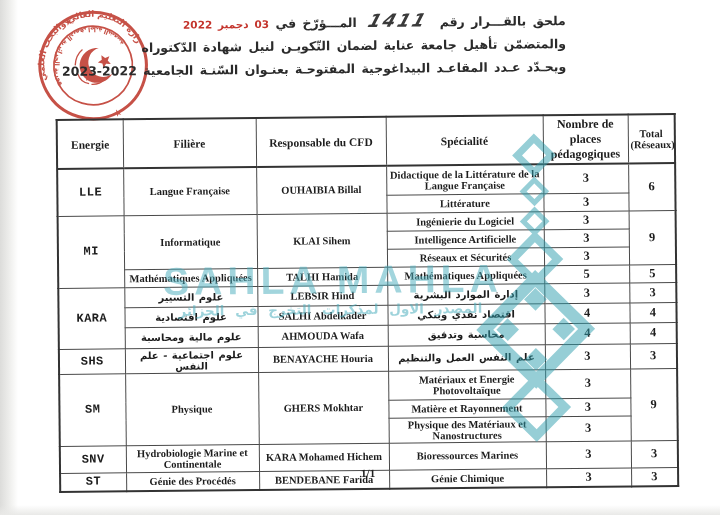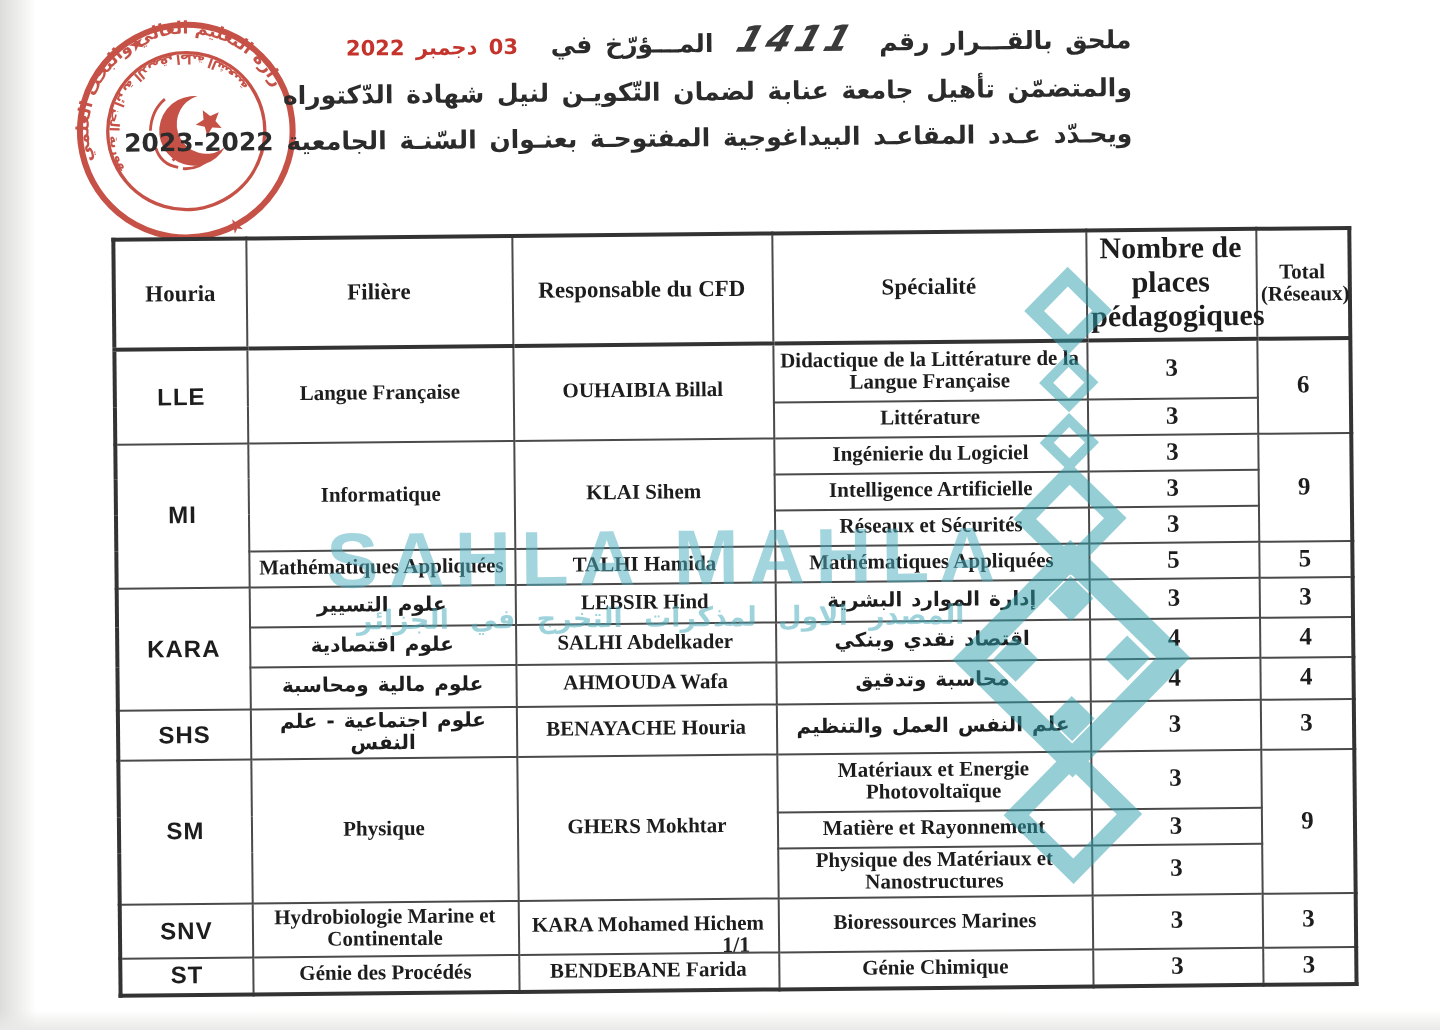--- a/index.html
+++ b/index.html
@@ -36,42 +36,42 @@
     color:#2b2b2b;font-weight:700;
     font-family:"DejaVu Sans", sans-serif;
   }
   .hdr .line{font-size:12.5px;line-height:1.0;margin-bottom:10px;white-space:nowrap;word-spacing:2px;}
   .hdr .hand{
     display:inline-block;font-size:18px;font-style:italic;
     transform:skewX(-18deg);letter-spacing:2px;color:#3a3a3a;
     font-family:"DejaVu Sans", sans-serif;padding:0 6px;
   }
   .hdr .date-stamp{
-    color:#c4342c;font-size:10.5px;letter-spacing:1px;padding-left:8px;margin-right:10px;
+    color:#c4342c;font-size:10.5px;letter-spacing:1px;padding-left:8px;
   }
 
   
   table.grid{
     position:absolute;left:57px;top:116px;width:618px;
     border-collapse:collapse;table-layout:fixed;
     background:transparent;
   }
   table.grid th, table.grid td{
     border:1px solid #4a4a4a;
     text-align:center;vertical-align:middle;
     padding:1px 2px;
     color:#1d1d1d;
     font-weight:700;
   }
   table.grid{border:2px solid #333;}
   table.grid thead th{
     font-family:"Liberation Serif", serif;
     font-size:11.5px;border-bottom:2px solid #333;
   }
-  td.c-dom{font-family:Liberation Sans, sans-serif;font-size:12px;letter-spacing:.5px;}
+  td.c-dom{font-family:Liberation Mono, monospace;font-size:12px;letter-spacing:.5px;}
   td.fr{font-family:"Liberation Serif", serif;font-size:10.5px;}
   td.num{font-family:"Liberation Serif", serif;font-size:12.5px;}
   td.ar{font-family:"DejaVu Sans", sans-serif;font-size:10px;direction:rtl;word-spacing:1px;}
 
   
   .wm-title{
     position:absolute;left:163px;top:258px;
     font-family:"Liberation Sans", sans-serif;
     font-size:39px;font-weight:700;letter-spacing:5px;white-space:nowrap;
     color:#4fb0bf;opacity:.52;z-index:3;pointer-events:none;
@@ -149,25 +149,25 @@
     <colgroup>
       <col style="width:66px">
         <col style="width:133px">
         <col style="width:130px">
       <col style="width:157px">
         <col style="width:85px">
         <col style="width:47px">
     </colgroup>
     <thead>
       <tr style="height:36px">
-        <th>Houria</th>
+        <th>Energie</th>
         <th>Filière</th>
         <th>Responsable du CFD</th>
         <th>Spécialité</th>
-        <th style="font-size:15px">Nombre de places pédagogiques</th>
+        <th style="font-size:12px">Nombre de places pédagogiques</th>
         <th style="font-size:10.5px">Total (Réseaux)</th>
       </tr>
     </thead>
     <tbody>
       <tr style="height:29px">
         <td class="c-dom" rowspan="2">LLE</td>
         <td class="fr" rowspan="2">Langue Française</td>
         <td class="fr" rowspan="2">OUHAIBIA Billal</td>
         <td class="fr">Didactique de la Littérature de la Langue Française</td>
         <td class="num">3</td>

